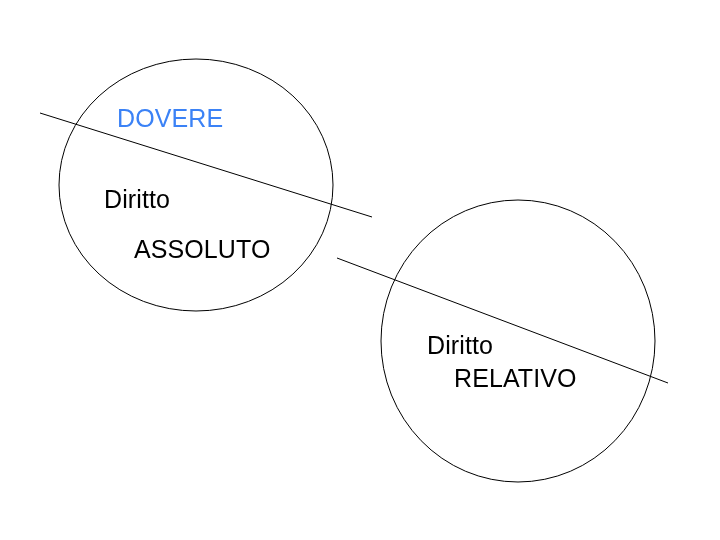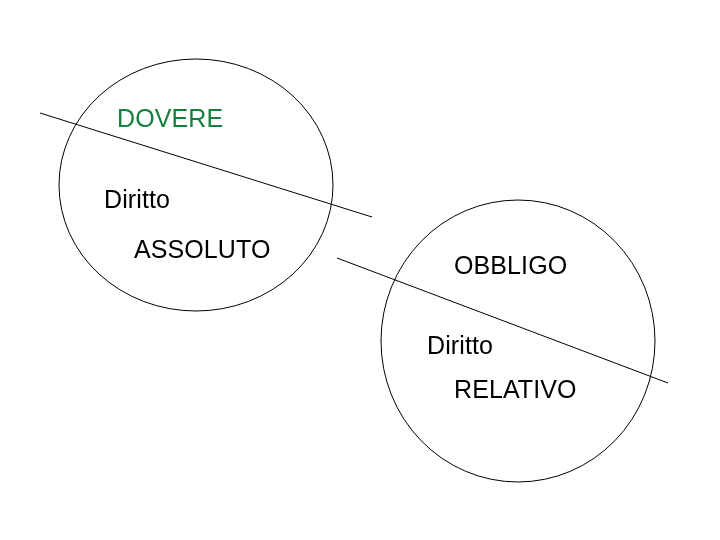--- a/index.html
+++ b/index.html
@@ -32,39 +32,38 @@
     white-space: pre;
     letter-spacing: 0.1px;
   }
   
   .lbl-dovere   { left: 117px; top: 103px; }
   .lbl-diritto-a{ left: 104px; top: 184px; }
   .lbl-assoluto { left: 134px; top: 216px; margin-top: 18px; }
   
   .lbl-obbligo  { left: 454px; top: 250px; }
   .lbl-diritto-r{ left: 427px; top: 330px; }
-  .lbl-relativo { left: 454px; top: 363px; margin-top: 11px; }
+  .lbl-relativo { left: 454px; top: 363px; }
 </style>
 </head>
 <body>
 
 <div id="stage" style="width: 720px; height: 540px; background: rgb(255, 255, 255);">
 
   <svg id="diagram-svg" viewBox="0 0 720 540" xmlns="http://www.w3.org/2000/svg">
     <ellipse id="left-circle" cx="196" cy="185" rx="137" ry="126" fill="none" stroke="#000000" stroke-width="1"></ellipse>
     <ellipse id="right-circle" cx="518" cy="341" rx="137" ry="141" fill="none" stroke="#000000" stroke-width="1"></ellipse>
     <line id="line-upper" x1="40" y1="113" x2="372" y2="217" stroke="#000000" stroke-width="1"></line>
     <line id="line-lower" x1="337" y1="258" x2="668" y2="383" stroke="#000000" stroke-width="1"></line>
   </svg>
 
-  <div class="diagram-label lbl-dovere" style="color: #15803d;">DOVERE</div>
+  <div class="diagram-label lbl-dovere" style="color: #3b82f6;">DOVERE</div>
 
   <div class="diagram-label lbl-diritto-a" style="color: rgb(0, 0, 0);">Diritto</div>
 
   <div class="diagram-label lbl-assoluto" style="color: rgb(0, 0, 0);">ASSOLUTO</div>
 
-  <div class="diagram-label lbl-obbligo" style="color: rgb(0, 0, 0);">OBBLIGO</div>
 
   <div class="diagram-label lbl-diritto-r" style="color: rgb(0, 0, 0);">Diritto</div>
 
   <div class="diagram-label lbl-relativo" style="color: rgb(0, 0, 0);">RELATIVO</div>
 
 </div>
 
 </body></html>

